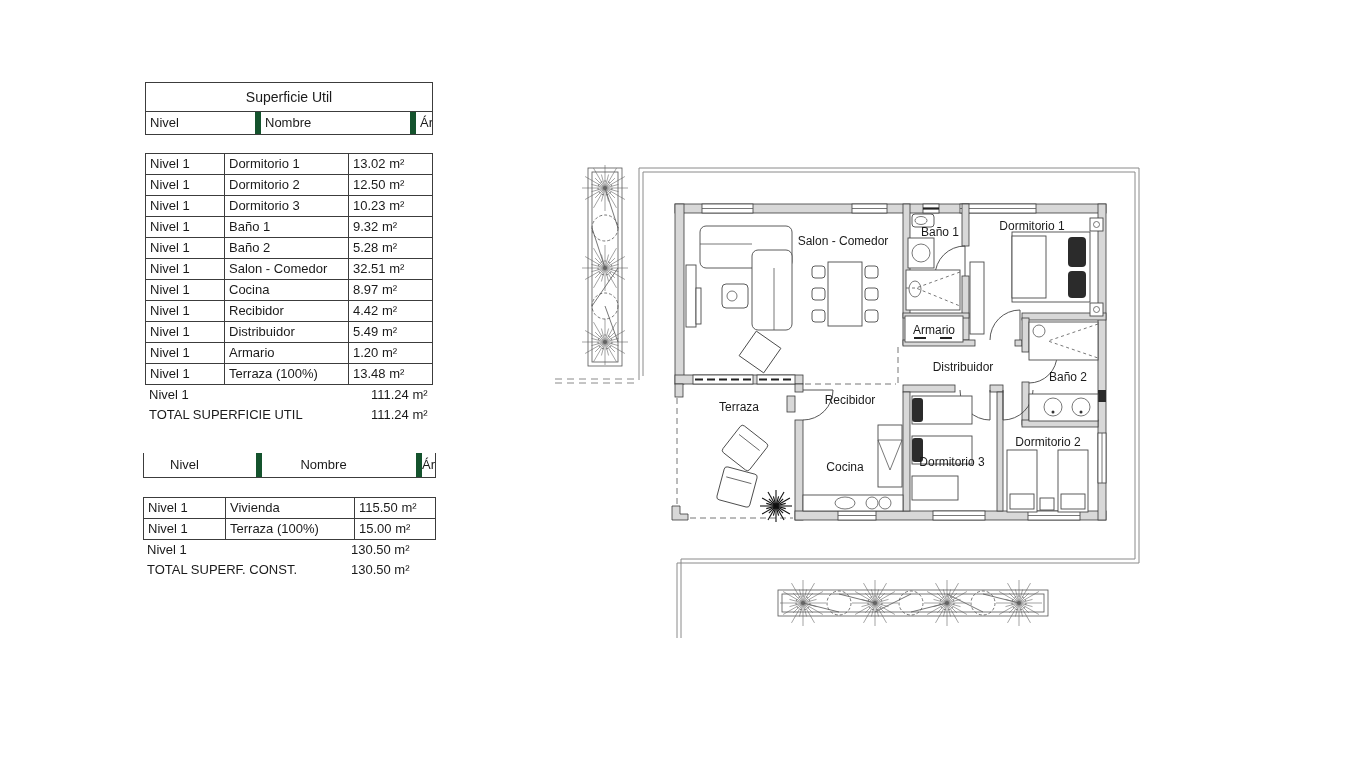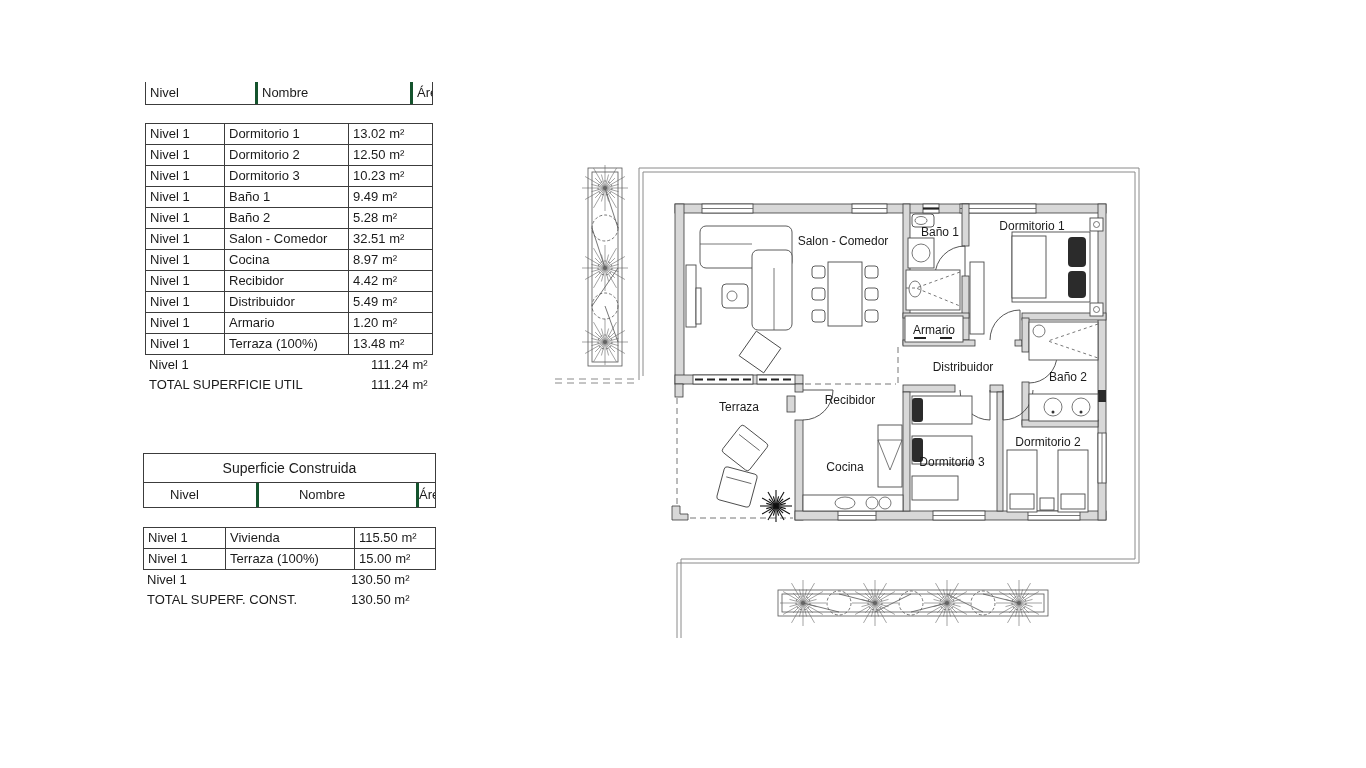--- a/index.html
+++ b/index.html
@@ -3,21 +3,21 @@
 <meta charset="utf-8">
 <style>
   html,body{margin:0;padding:0;background:#ffffff;}
   #canvas{position:relative;width:1366px;height:768px;background:#ffffff;overflow:hidden;
           font-family:"Liberation Sans", sans-serif;color:#1a1a1a;}
   
   .area-table{position:absolute;font-size:13px;line-height:20px;color:#1a1a1a;}
   .tbl-title{border:1px solid #3c3c3c;height:28px;line-height:28px;text-align:center;
              font-size:14px;background:#fff;}
   .tbl-head{border:1px solid #3c3c3c;border-top:none;display:flex;height:22px;line-height:22px;gap:31px;}
-  .tbl-head .c{border-left:3px solid #14532d;}
+  .tbl-head .c{border-left:6px solid #14532d;}
   .tbl-head .c:first-child{border-left:none;}
   .tbl-gap{height:18px;}
   .tbl-body{border:1px solid #3c3c3c;}
   .t-row{display:flex;height:20px;line-height:19px;border-top:1px solid #3c3c3c;}
   .t-row:first-child{border-top:none;}
   .t-row .c{border-left:1px solid #3c3c3c;}
   .t-row .c:first-child{border-left:none;}
   .c{box-sizing:border-box;padding:0 0 0 4px;white-space:nowrap;overflow:hidden;}
   .tbl-foot{display:flex;height:20px;line-height:20px;}
   .tbl-foot .flabel{box-sizing:border-box;padding-left:4px;white-space:nowrap;}
@@ -42,20 +42,21 @@
   .thin{fill:none;stroke:#555;stroke-width:0.8;}
   .dash{fill:none;stroke:#777;stroke-width:1;stroke-dasharray:6 4;}
   .bound{fill:none;stroke:#8a8a8a;stroke-width:1;}
   .arc{fill:none;stroke:#444;stroke-width:0.9;}
 </style>
 </head>
 <body>
 <div id="canvas">
 
 <div id="t-util" class="area-table">
+  <div class="tbl-title">Superficie Util</div>
   <div class="tbl-head">
     <div class="c c1">Nivel</div>
     <div class="c c2">Nombre</div>
     <div class="c c3">Área</div>
   </div>
   <div class="tbl-gap"></div>
   <div class="tbl-body">
     <div class="t-row">
           <div class="c c1">Nivel 1</div>
           <div class="c c2">Dormitorio 1</div>
@@ -67,21 +68,21 @@
           <div class="c c3">12.50 m²</div>
         </div>
     <div class="t-row">
           <div class="c c1">Nivel 1</div>
           <div class="c c2">Dormitorio 3</div>
           <div class="c c3">10.23 m²</div>
         </div>
     <div class="t-row">
           <div class="c c1">Nivel 1</div>
           <div class="c c2">Baño 1</div>
-          <div class="c c3">9.49 m²</div>
+          <div class="c c3">9.32 m²</div>
         </div>
     <div class="t-row">
           <div class="c c1">Nivel 1</div>
           <div class="c c2">Baño 2</div>
           <div class="c c3">5.28 m²</div>
         </div>
     <div class="t-row">
           <div class="c c1">Nivel 1</div>
           <div class="c c2">Salon - Comedor</div>
           <div class="c c3">32.51 m²</div>
@@ -116,21 +117,20 @@
     <div class="flabel">Nivel 1</div>
     <div class="fval">111.24 m²</div>
   </div>
   <div class="tbl-foot" style="position:relative">
     <div class="flabel">TOTAL SUPERFICIE UTIL</div>
     <div class="fval">111.24 m²</div>
   </div>
 </div>
 
 <div id="t-const" class="area-table">
-  <div class="tbl-title">Superficie Construida</div>
   <div class="tbl-head centered">
     <div class="c c1">Nivel</div>
     <div class="c c2">Nombre</div>
     <div class="c c3">Área</div>
   </div>
   <div class="tbl-gap"></div>
   <div class="tbl-body">
     <div class="t-row">
           <div class="c c1">Nivel 1</div>
           <div class="c c2">Vivienda</div>

